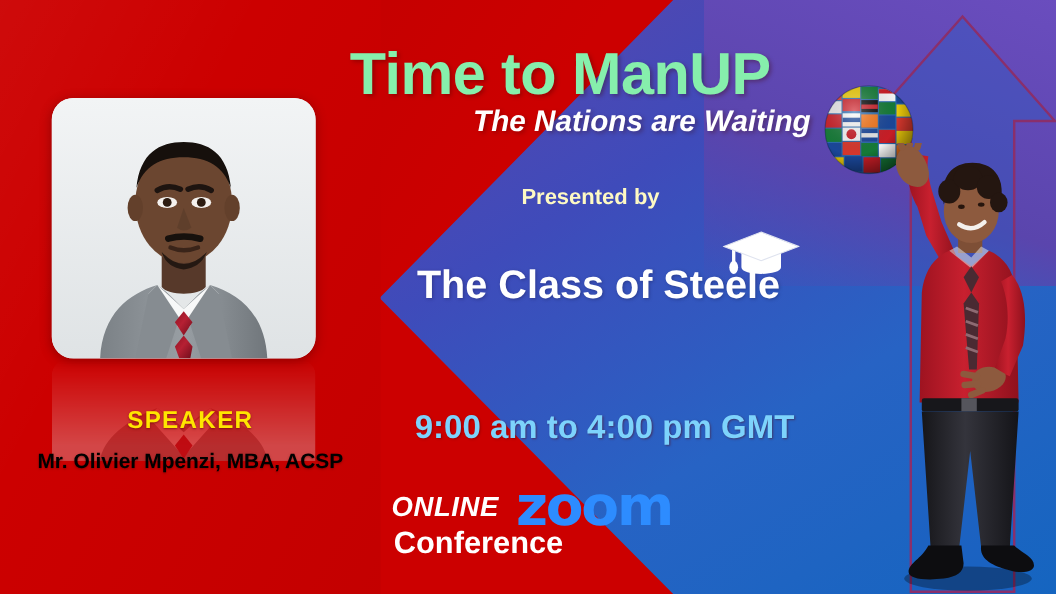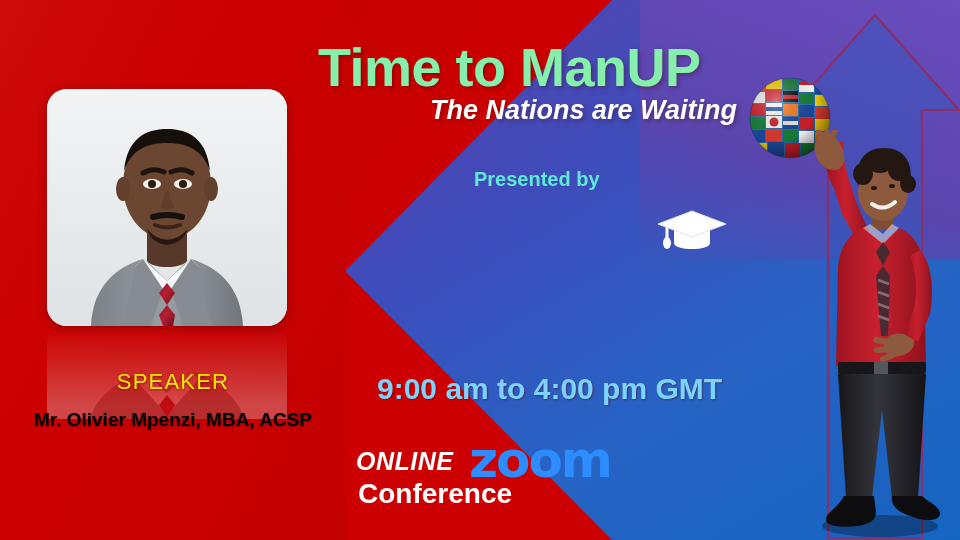--- a/index.html
+++ b/index.html
@@ -90,21 +90,21 @@
   }
   .photo-reflection svg { display:block; }
 
   .speaker-label {
     position: absolute;
     left: 0; top: 369px;
     width: 346px;
     text-align: center;
     color: #FFE500;
     font-size: 22px;
-    font-weight: normal;
+    font-weight: bold;
     letter-spacing: 1.2px;
     text-shadow: 0 1px 2px rgba(90,0,0,0.6);
   }
   .speaker-name {
     position: absolute;
     left: 0; top: 409px;
     width: 346px;
     text-align: center;
     color: #000000;
     font-size: 19px;
@@ -129,21 +129,21 @@
     color: #FFFFFF;
     font-size: 27px;
     font-weight: bold;
     font-style: italic;
     text-shadow: 2px 2px 4px rgba(60,0,0,0.35);
     white-space: nowrap;
   }
   .presented-by {
     position: absolute;
     left: 474px; top: 168px;
-    color: #5eead4;
+    color: #fef9c3;
     font-size: 20px;
     font-weight: bold;
     white-space: nowrap;
   }
   .org-line {
     position: absolute;
     left: 379px; top: 238px;
     color: #FFFFFF;
     font-size: 36px;
     font-weight: bold;
@@ -422,20 +422,21 @@
       </svg>
     </div>
 
     <div class="speaker-label">SPEAKER</div>
     <div class="speaker-name">Mr. Olivier Mpenzi, MBA, ACSP</div>
   </div>
 
   <div class="headline">Time to ManUP</div>
   <div class="subhead">The Nations are Waiting</div>
   <div class="presented-by">Presented by</div>
+  <div class="org-line">The Class of Steele</div>
 
   <div class="grad-cap">
     <svg viewBox="0 0 70 56" width="70" height="56">
       <polygon points="35,4 69,17 35,30 1,17" fill="#ffffff"></polygon>
       <path d="M17 22 L17 36 C17 44 53 44 53 36 L53 22 L35 29 Z" fill="#ffffff"></path>
       <path d="M10 19 L10 33" stroke="#ffffff" stroke-width="3" fill="none"></path>
       <ellipse cx="10" cy="36" rx="4" ry="6" fill="#ffffff"></ellipse>
       <polygon points="35,4 69,17 35,30 1,17" fill="none" stroke="#dfe3ef" stroke-width="1"></polygon>
     </svg>
   </div>

